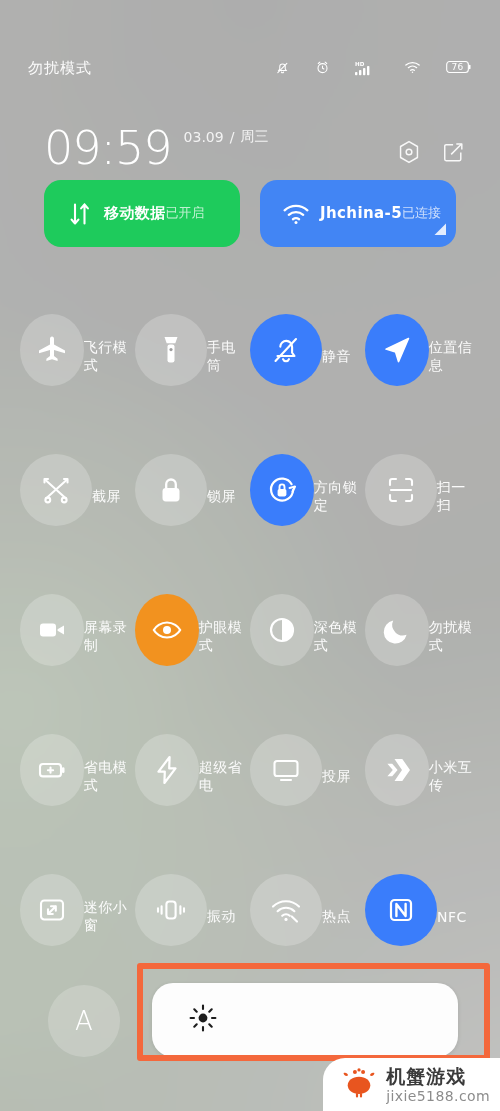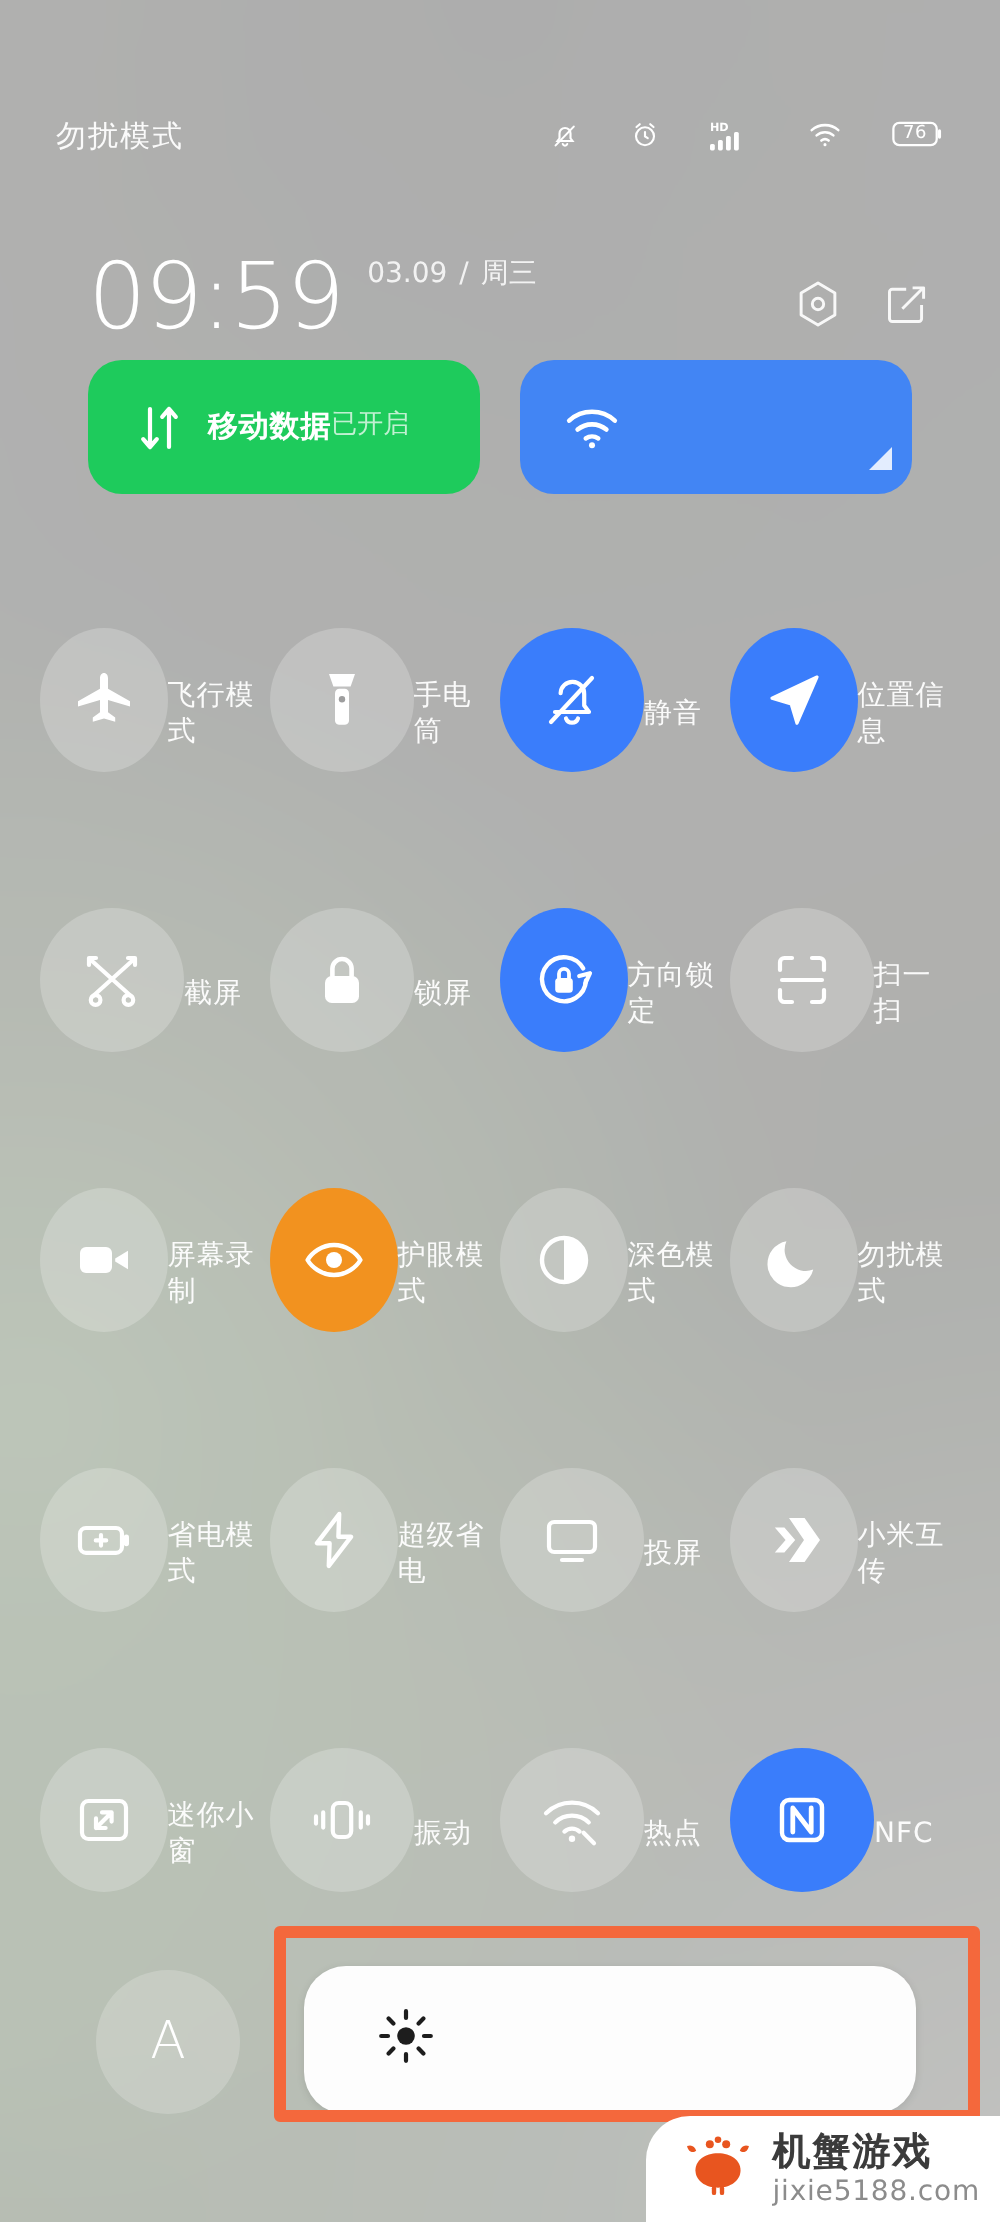--- a/index.html
+++ b/index.html
@@ -205,20 +205,24 @@
     </div>
 
     <div class="bigtile" id="tile1" style="background: rgb(66, 133, 244);">
       <span class="bt-ico">
         <svg width="28" height="22" viewBox="0 0 28 22" fill="none" stroke="#fff" stroke-width="2.3" stroke-linecap="round">
           <path d="M2.6 7.3a17 17 0 0 1 22.8 0"></path>
           <path d="M6.8 11.8a11.2 11.2 0 0 1 14.4 0"></path>
           <path d="M10.9 16.2a5.4 5.4 0 0 1 6.2 0"></path>
           <circle cx="14" cy="19.6" r="1.5" fill="#fff" stroke="none"></circle>
         </svg>
+      </span>
+      <span class="bt-txt">
+        <span class="bt-title">Jhchina-5</span>
+        <span class="bt-sub">已连接</span>
       </span>
       <span class="bt-expand">
         <svg width="14" height="14" viewBox="0 0 14 14">
             <path d="M14 14H2.5L14 2.5z" fill="#fff" opacity=".85"></path>
           </svg>
       </span>
     </div>
 
   </div>
 

